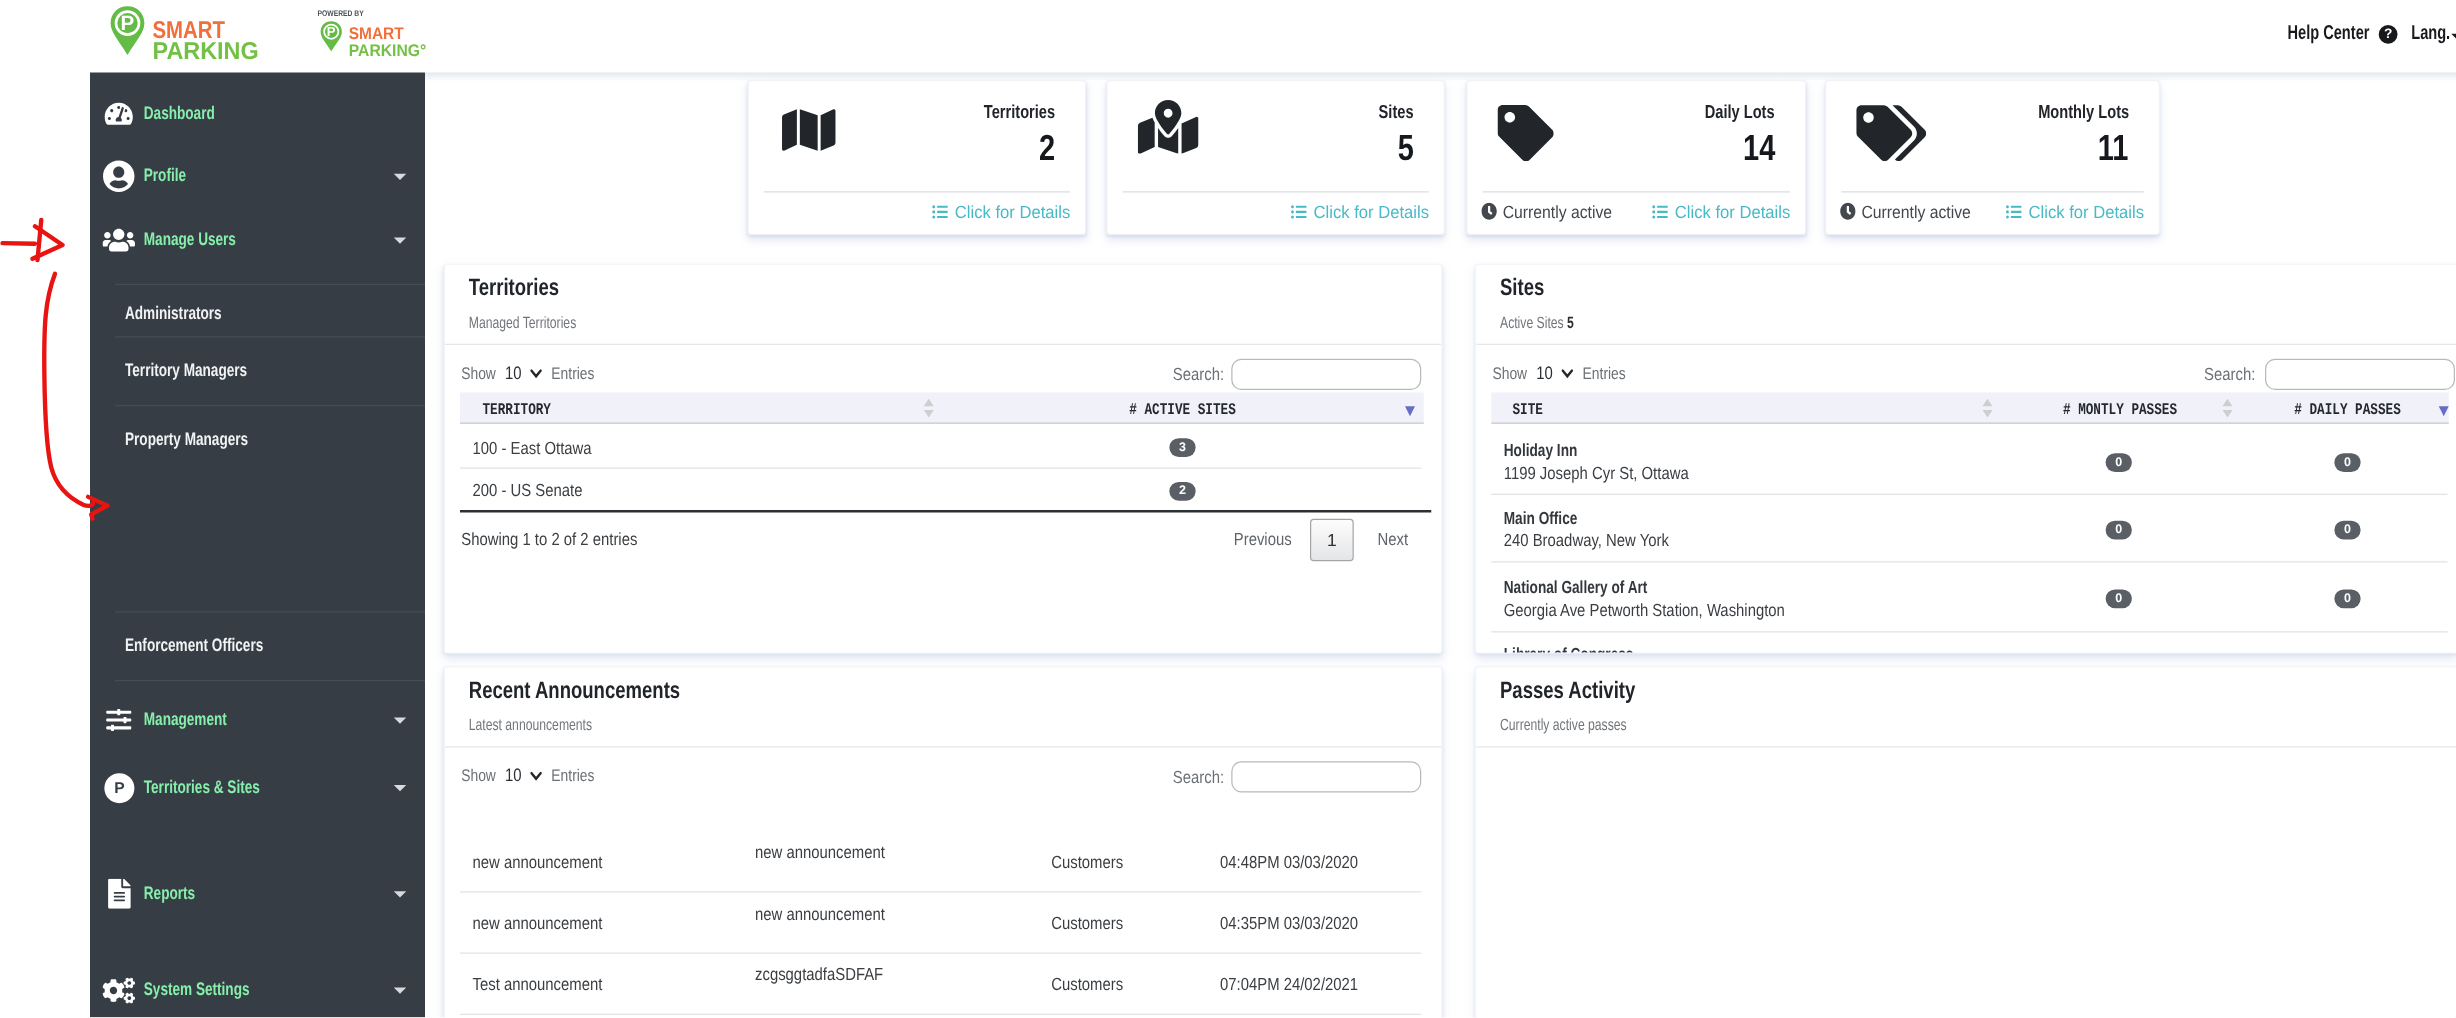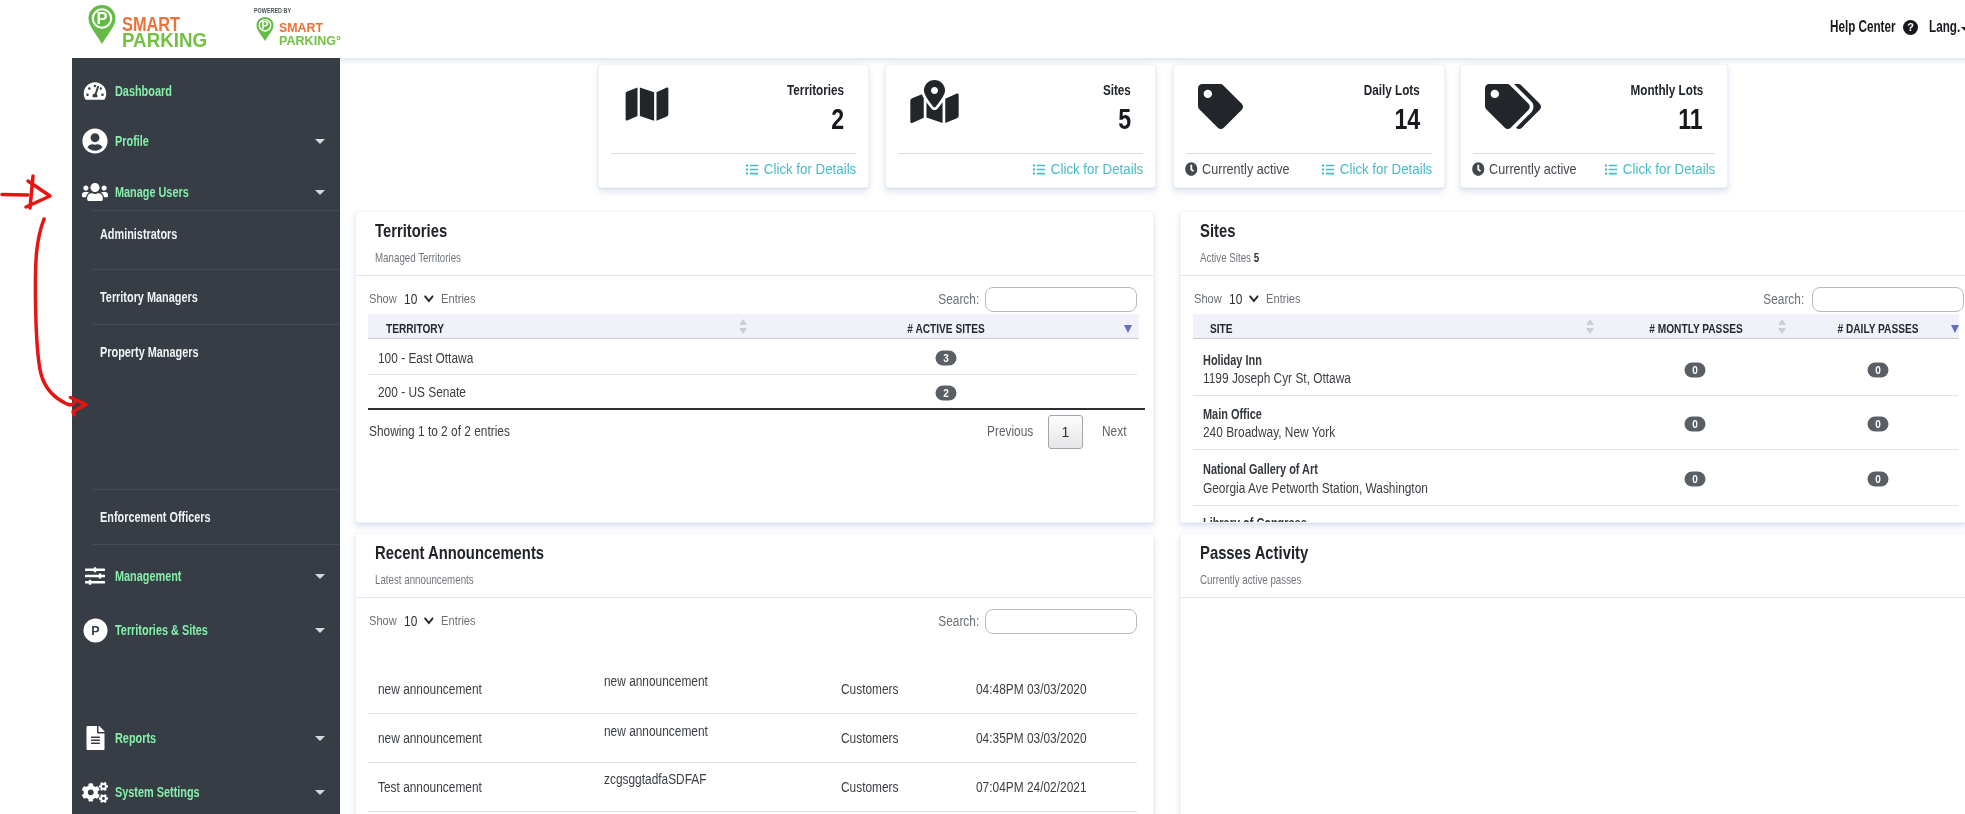--- a/index.html
+++ b/index.html
@@ -33,21 +33,21 @@
 
 
 .panel { position:absolute; background:#fff; border:1px solid #f4f5f8; border-radius:3px; box-shadow:0 4px 7px rgba(175,188,220,.36), 0 1px 2px rgba(175,188,220,.25); overflow:hidden; }
 .ptitle { position:absolute; left:19px; top:8px; font-size:19px; font-weight:bold; color:#21252a; transform:scaleX(0.78); transform-origin:left center; white-space:nowrap; }
 .psub { position:absolute; left:19px; top:38px; font-size:13px; color:#72767b; transform:scaleX(0.75); transform-origin:left center; white-space:nowrap; }
 .pdiv { position:absolute; left:0; right:0; top:63px; height:1px; background:#e4e6ea; }
 .showrow { position:absolute; left:13px; top:78px; height:17px; font-size:13.5px; color:#6b7075; display:flex; align-items:center; transform:scaleX(0.82); transform-origin:left center; }
 .showrow b { color:#2c3034; font-weight:normal; font-size:14.5px; margin:0 8px 0 9px; }
 .srchlbl { position:absolute; font-size:14px; color:#6b7075; top:79px; transform:scaleX(0.85); transform-origin:right center; }
 .srchbox { position:absolute; top:75px; width:152px; height:25px; border:1px solid #b6babf; border-radius:8px; background:#fff; }
-.thead { position:absolute; left:12px; top:102px; height:25px; background:#f1f2f9; border-bottom:1px solid #c6c8ca; }
+.thead { position:absolute; left:12px; top:102px; height:25px; background:#f1f2f9; border-bottom:1px solid #c6c8ca;font-family:Liberation Mono, monospace; }
 .th { position:absolute; top:calc(50% + 2px); transform:translateY(-50%) scaleX(0.78); transform-origin:left center; font-size:13px; font-weight:bold; color:#25282d; white-space:nowrap; }
 .thc { transform:translate(-50%,-50%) scaleX(0.78) !important; transform-origin:center center !important; }
 .sortpair { position:absolute; top:5px; width:10px; height:15px; }
 .sortpair:before { content:""; position:absolute; left:1px; top:0; border-left:4px solid transparent; border-right:4px solid transparent; border-bottom:6px solid #ccced2; }
 .sortpair:after { content:""; position:absolute; left:1px; bottom:0; border-left:4px solid transparent; border-right:4px solid transparent; border-top:6px solid #ccced2; }
 .sortdown { position:absolute; width:0; height:0; border-left:4.5px solid transparent; border-right:4.5px solid transparent; border-top:8px solid #666dc7; }
 .sortup { position:absolute; width:0; height:0; border-left:4.5px solid transparent; border-right:4.5px solid transparent; border-bottom:8px solid #666dc7; }
 .rowline { position:absolute; left:12px; right:16px; height:1px; background:#e2e2e2; }
 .cell { position:absolute; font-size:14px; color:#3a3e42; white-space:nowrap; transform:scaleX(0.85); transform-origin:left center; }
 .cellb { position:absolute; font-size:14px; font-weight:bold; color:#33373c; white-space:nowrap; transform:scaleX(0.78); transform-origin:left center; }
@@ -103,21 +103,21 @@
     </div>
     <div class="mi" style="top:108px; height:51px;">
       <span class="ic">
           <svg width="27" height="22" viewBox="0 0 640 512" fill="#fff">
             <path d="M96 224c35.3 0 64-28.7 64-64s-28.7-64-64-64-64 28.7-64 64 28.7 64 64 64zm448 0c35.3 0 64-28.7 64-64s-28.7-64-64-64-64 28.7-64 64 28.7 64 64 64zm32 32h-64c-17.6 0-33.5 7.1-45.1 18.6 40.3 22.1 68.9 62 75.1 109.4h66c17.7 0 32-14.3 32-32v-32c0-35.3-28.7-64-64-64zm-256 0c61.9 0 112-50.1 112-112S381.9 32 320 32 208 82.1 208 144s50.1 112 112 112zm76.8 32h-8.3c-20.8 10-43.9 16-68.5 16s-47.6-6-68.5-16h-8.3C179.6 288 128 339.6 128 403.2V432c0 26.5 21.5 48 48 48h288c26.5 0 48-21.5 48-48v-28.8c0-63.6-51.6-115.2-115.2-115.2zm-223.7-13.4C161.5 263.1 145.6 256 128 256H64c-35.3 0-64 28.7-64 64v32c0 17.7 14.3 32 32 32h65.9c6.3-47.4 34.9-87.3 75.2-109.4z"></path>
           </svg>
         </span>
       <span class="lbl">Manage Users</span>
       <span class="caret"></span>
     </div>
-    <div class="smi" style="top:152px; height:48px;">
+    <div class="smi" style="top:169px; height:48px;">
         <span class="lbl">Administrators</span>
       </div>
     <div class="smi" style="top:211px; height:55px;">
         <span class="lbl">Territory Managers</span>
       </div>
     <div class="smi" style="top:266px; height:55px;">
         <span class="lbl">Property Managers</span>
       </div>
     <div class="smi" style="top:431px; height:55px;">
         <span class="lbl">Enforcement Officers</span>
@@ -135,21 +135,21 @@
     <div class="mi" style="top:545px; height:54px;">
       <span class="ic">
           <svg width="25" height="25" viewBox="0 0 50 50">
             <circle cx="25" cy="25" r="24" fill="#fff"></circle>
             <text x="25" y="33.5" text-anchor="middle" font-family="Liberation Sans" font-size="25" font-weight="bold" fill="#363d44">P</text>
           </svg>
         </span>
       <span class="lbl">Territories &amp; Sites</span>
       <span class="caret"></span>
     </div>
-    <div class="mi" style="top:653px; height:54px;">
+    <div class="mi" style="top:630px; height:54px;">
       <span class="ic">
           <svg width="19" height="24" viewBox="0 0 384 512" fill="#fff">
             <path d="M224 136V0H24C10.7 0 0 10.7 0 24v464c0 13.3 10.7 24 24 24h336c13.3 0 24-10.7 24-24V160H248c-13.2 0-24-10.8-24-24zm64 236c0 6.6-5.4 12-12 12H108c-6.6 0-12-5.4-12-12v-8c0-6.6 5.4-12 12-12h168c6.6 0 12 5.4 12 12v8zm0-64c0 6.6-5.4 12-12 12H108c-6.6 0-12-5.4-12-12v-8c0-6.6 5.4-12 12-12h168c6.6 0 12 5.4 12 12v8zm0-72v8c0 6.6-5.4 12-12 12H108c-6.6 0-12-5.4-12-12v-8c0-6.6 5.4-12 12-12h168c6.6 0 12 5.4 12 12zm96-114.1v6.1H256V0h6.1c6.4 0 12.5 2.5 17 7l97.9 98c4.5 4.5 7 10.6 7 16.9z"></path>
           </svg>
         </span>
       <span class="lbl">Reports</span>
       <span class="caret"></span>
     </div>
     <div class="mi" style="top:707px; height:54px;">
       <span class="ic">

